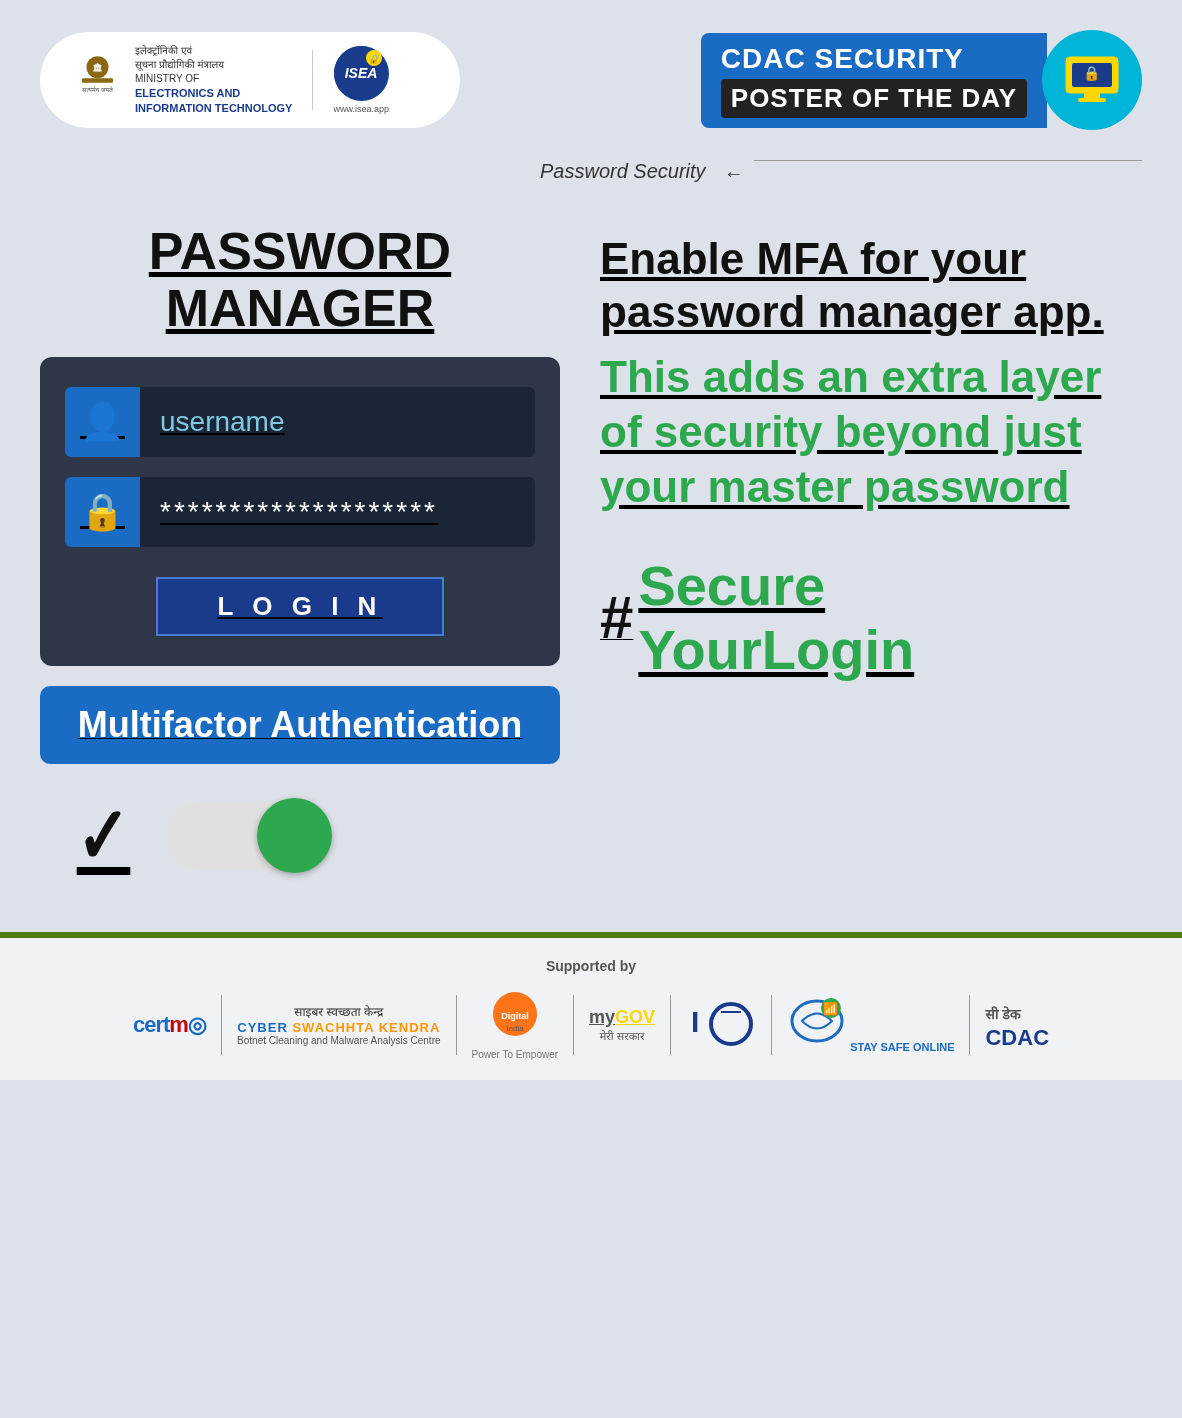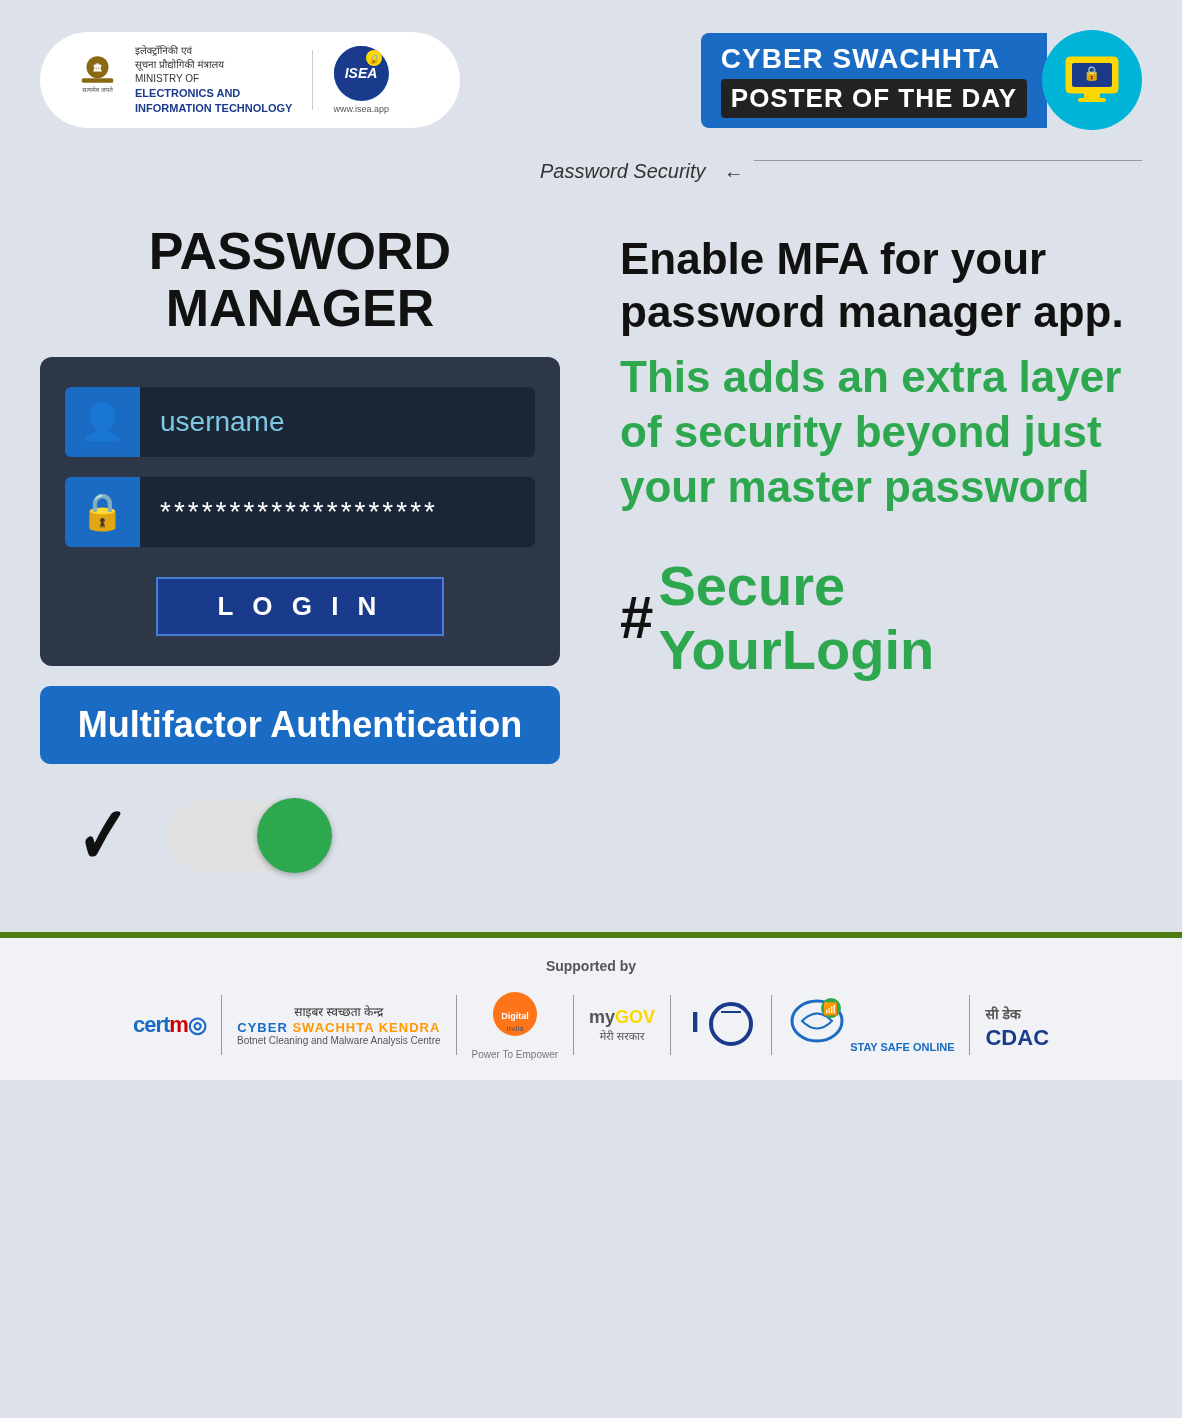--- a/index.html
+++ b/index.html
@@ -142,21 +142,22 @@
       font-style: italic;
       white-space: nowrap;
       order: -1;
       margin-right: 8px;
     }
 
     
     .main-content {
       display: flex;
       padding: 20px 40px 30px 40px;
-      gap: 60px;
+      gap: 40px;
+      text-decoration: underline;
     }
 
     
     .left-panel {
       width: 520px;
       flex-shrink: 0;
     }
     .pw-manager-title {
       text-align: center;
       font-size: 52px;
@@ -377,20 +378,21 @@
       height: 60px;
       background: #999;
     }
     .mygov-logo {
       font-size: 18px;
       font-weight: 900;
       color: #1a6bc4;
     }
     .mygov-logo span {
       color: #f90;
+      text-decoration: underline;
     }
     .stay-safe-logo {
       font-size: 11px;
       color: #1a6bc4;
       font-weight: bold;
       text-align: center;
     }
     .cdac-logo {
       font-size: 22px;
       font-weight: 900;
@@ -428,21 +430,21 @@
           <circle cx="40" cy="12" r="8" fill="#ffd700"></circle>
           <text x="40" y="16" text-anchor="middle" font-size="9" fill="#1a3a8c">🔒</text>
         </svg>
       </div>
       <span class="isea-url">www.isea.app</span>
     </div>
   </div>
 
   <div class="cyber-banner">
     <div class="cyber-banner-text">
-      <span class="line1">CYBER SWACHHTA</span>
+      <span class="line1">CDAC SECURITY</span>
       <div class="line2-box">
         <span class="line2">POSTER OF THE DAY</span>
       </div>
     </div>
     <div class="cyber-banner-icon">
       <svg viewBox="0 0 60 55" width="60" height="55">
         <rect x="4" y="4" width="52" height="36" rx="4" fill="#ffd700" stroke="#ffd700"></rect>
         <rect x="10" y="10" width="40" height="24" rx="2" fill="#1a3a8c"></rect>
         <rect x="22" y="40" width="16" height="5" fill="#ffd700"></rect>
         <rect x="16" y="45" width="28" height="4" rx="2" fill="#ffd700"></rect>

